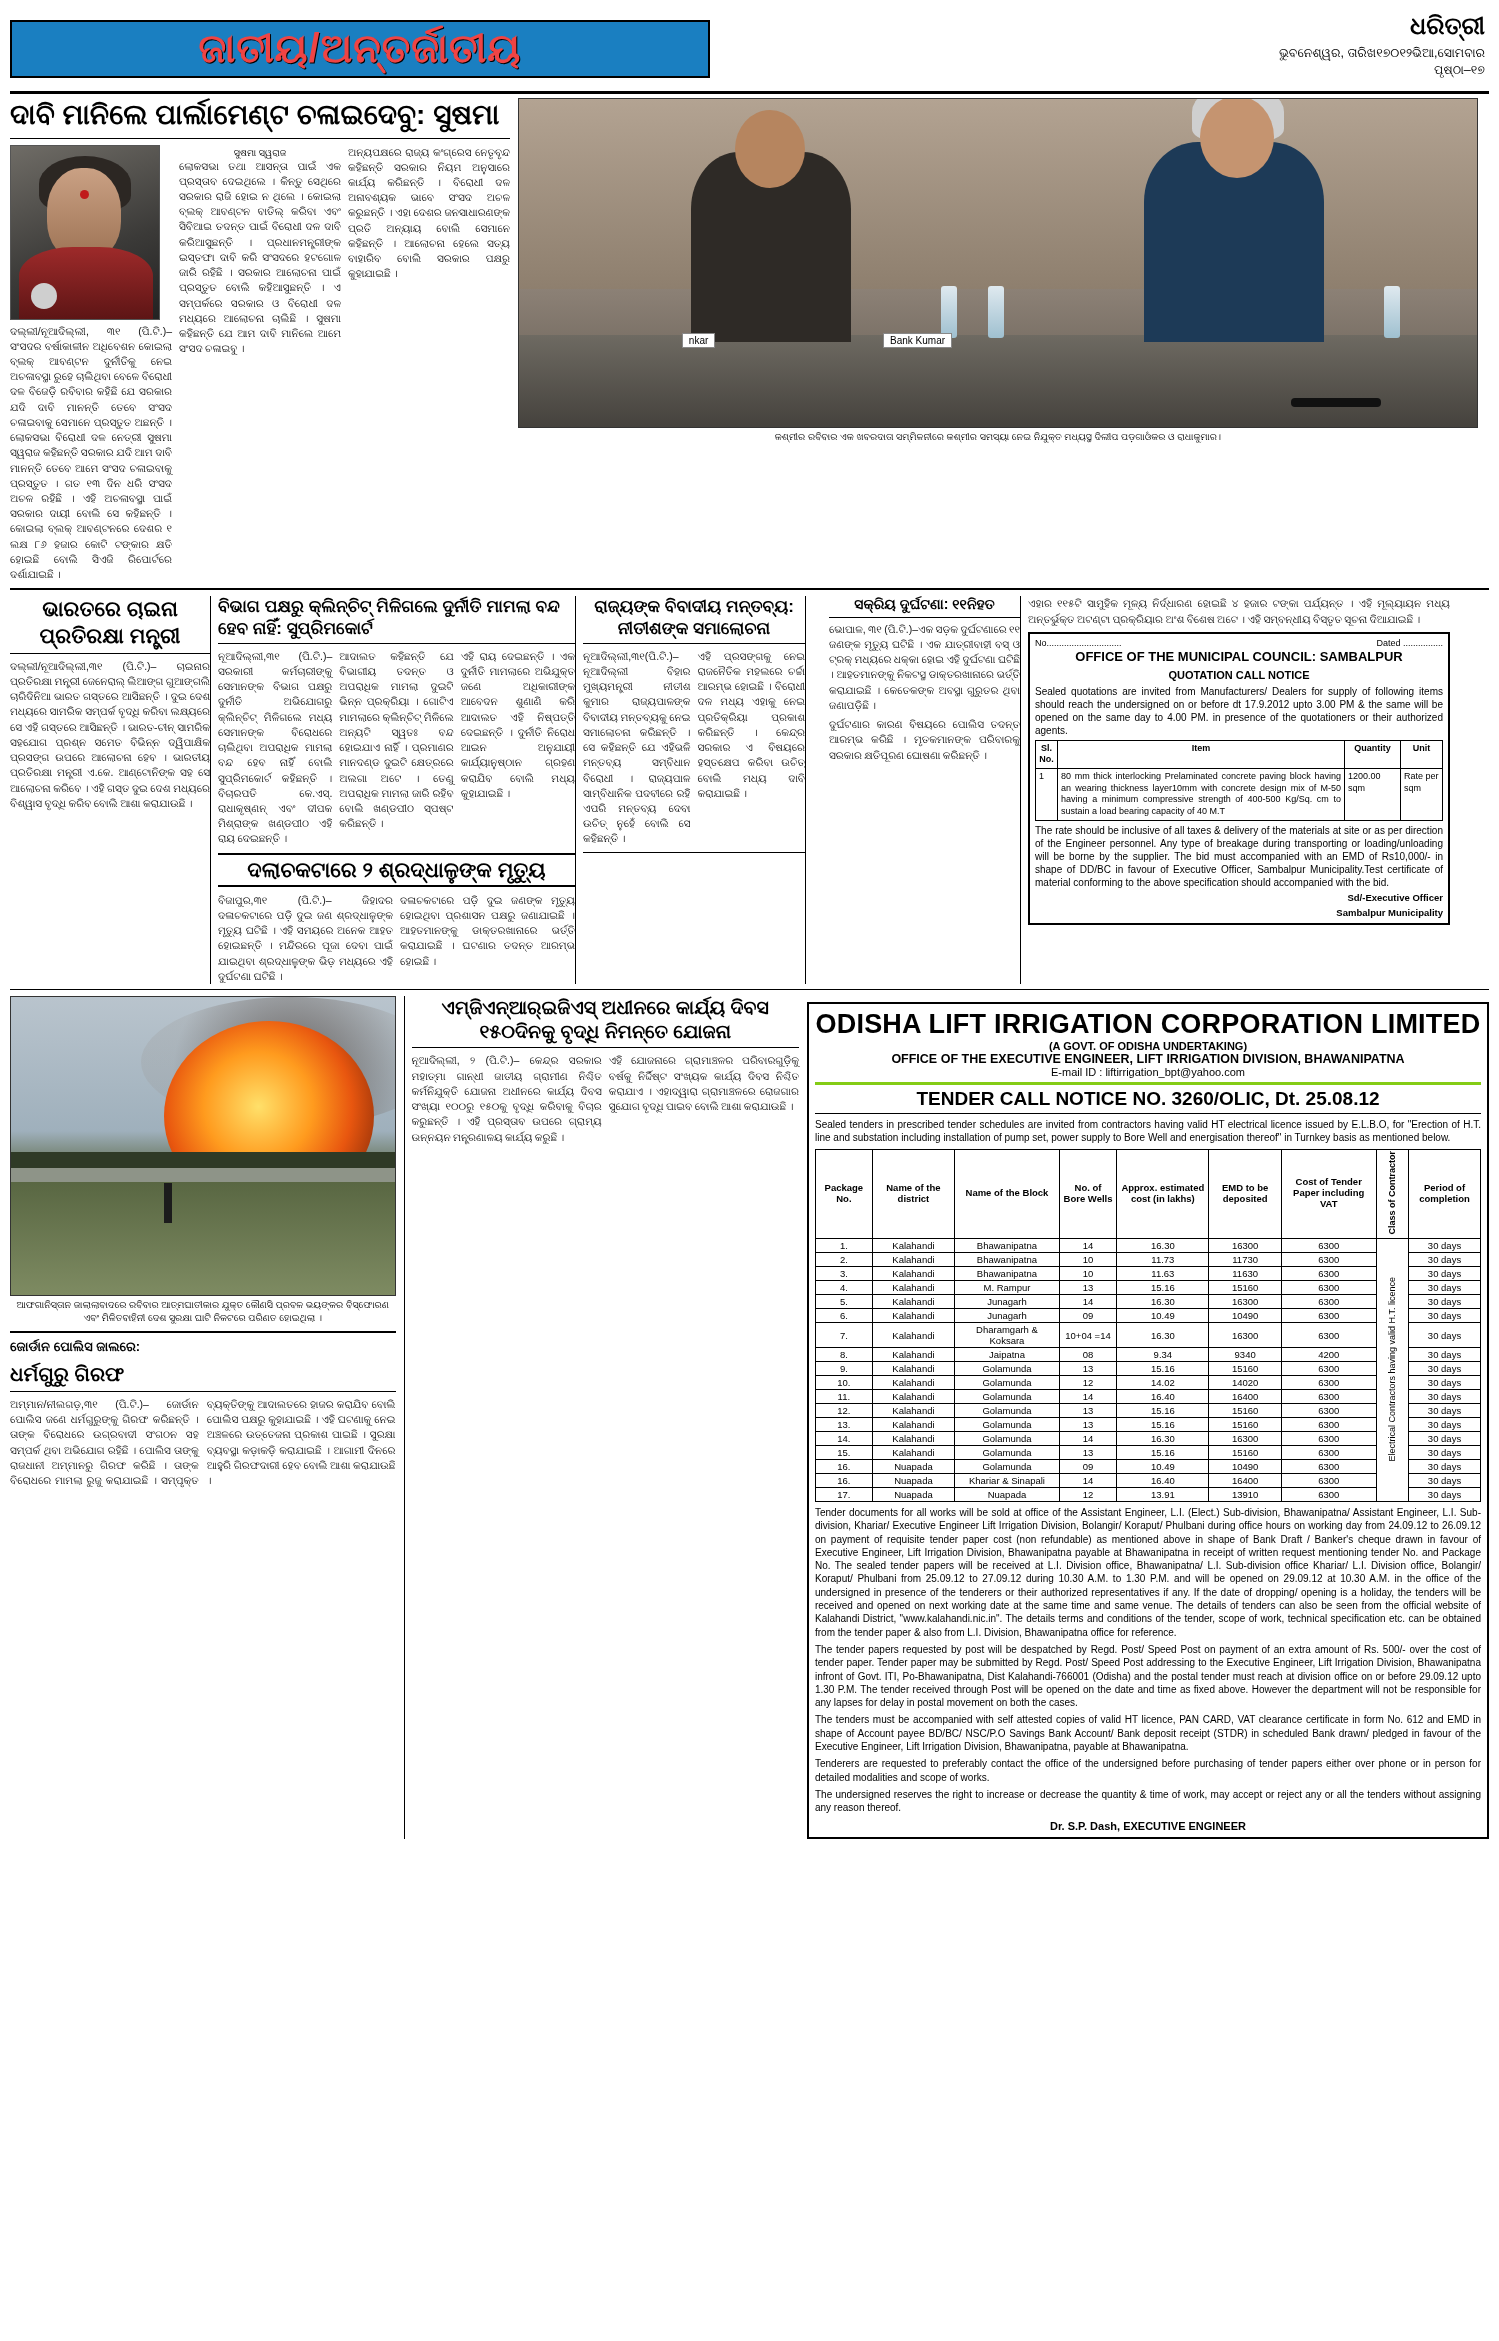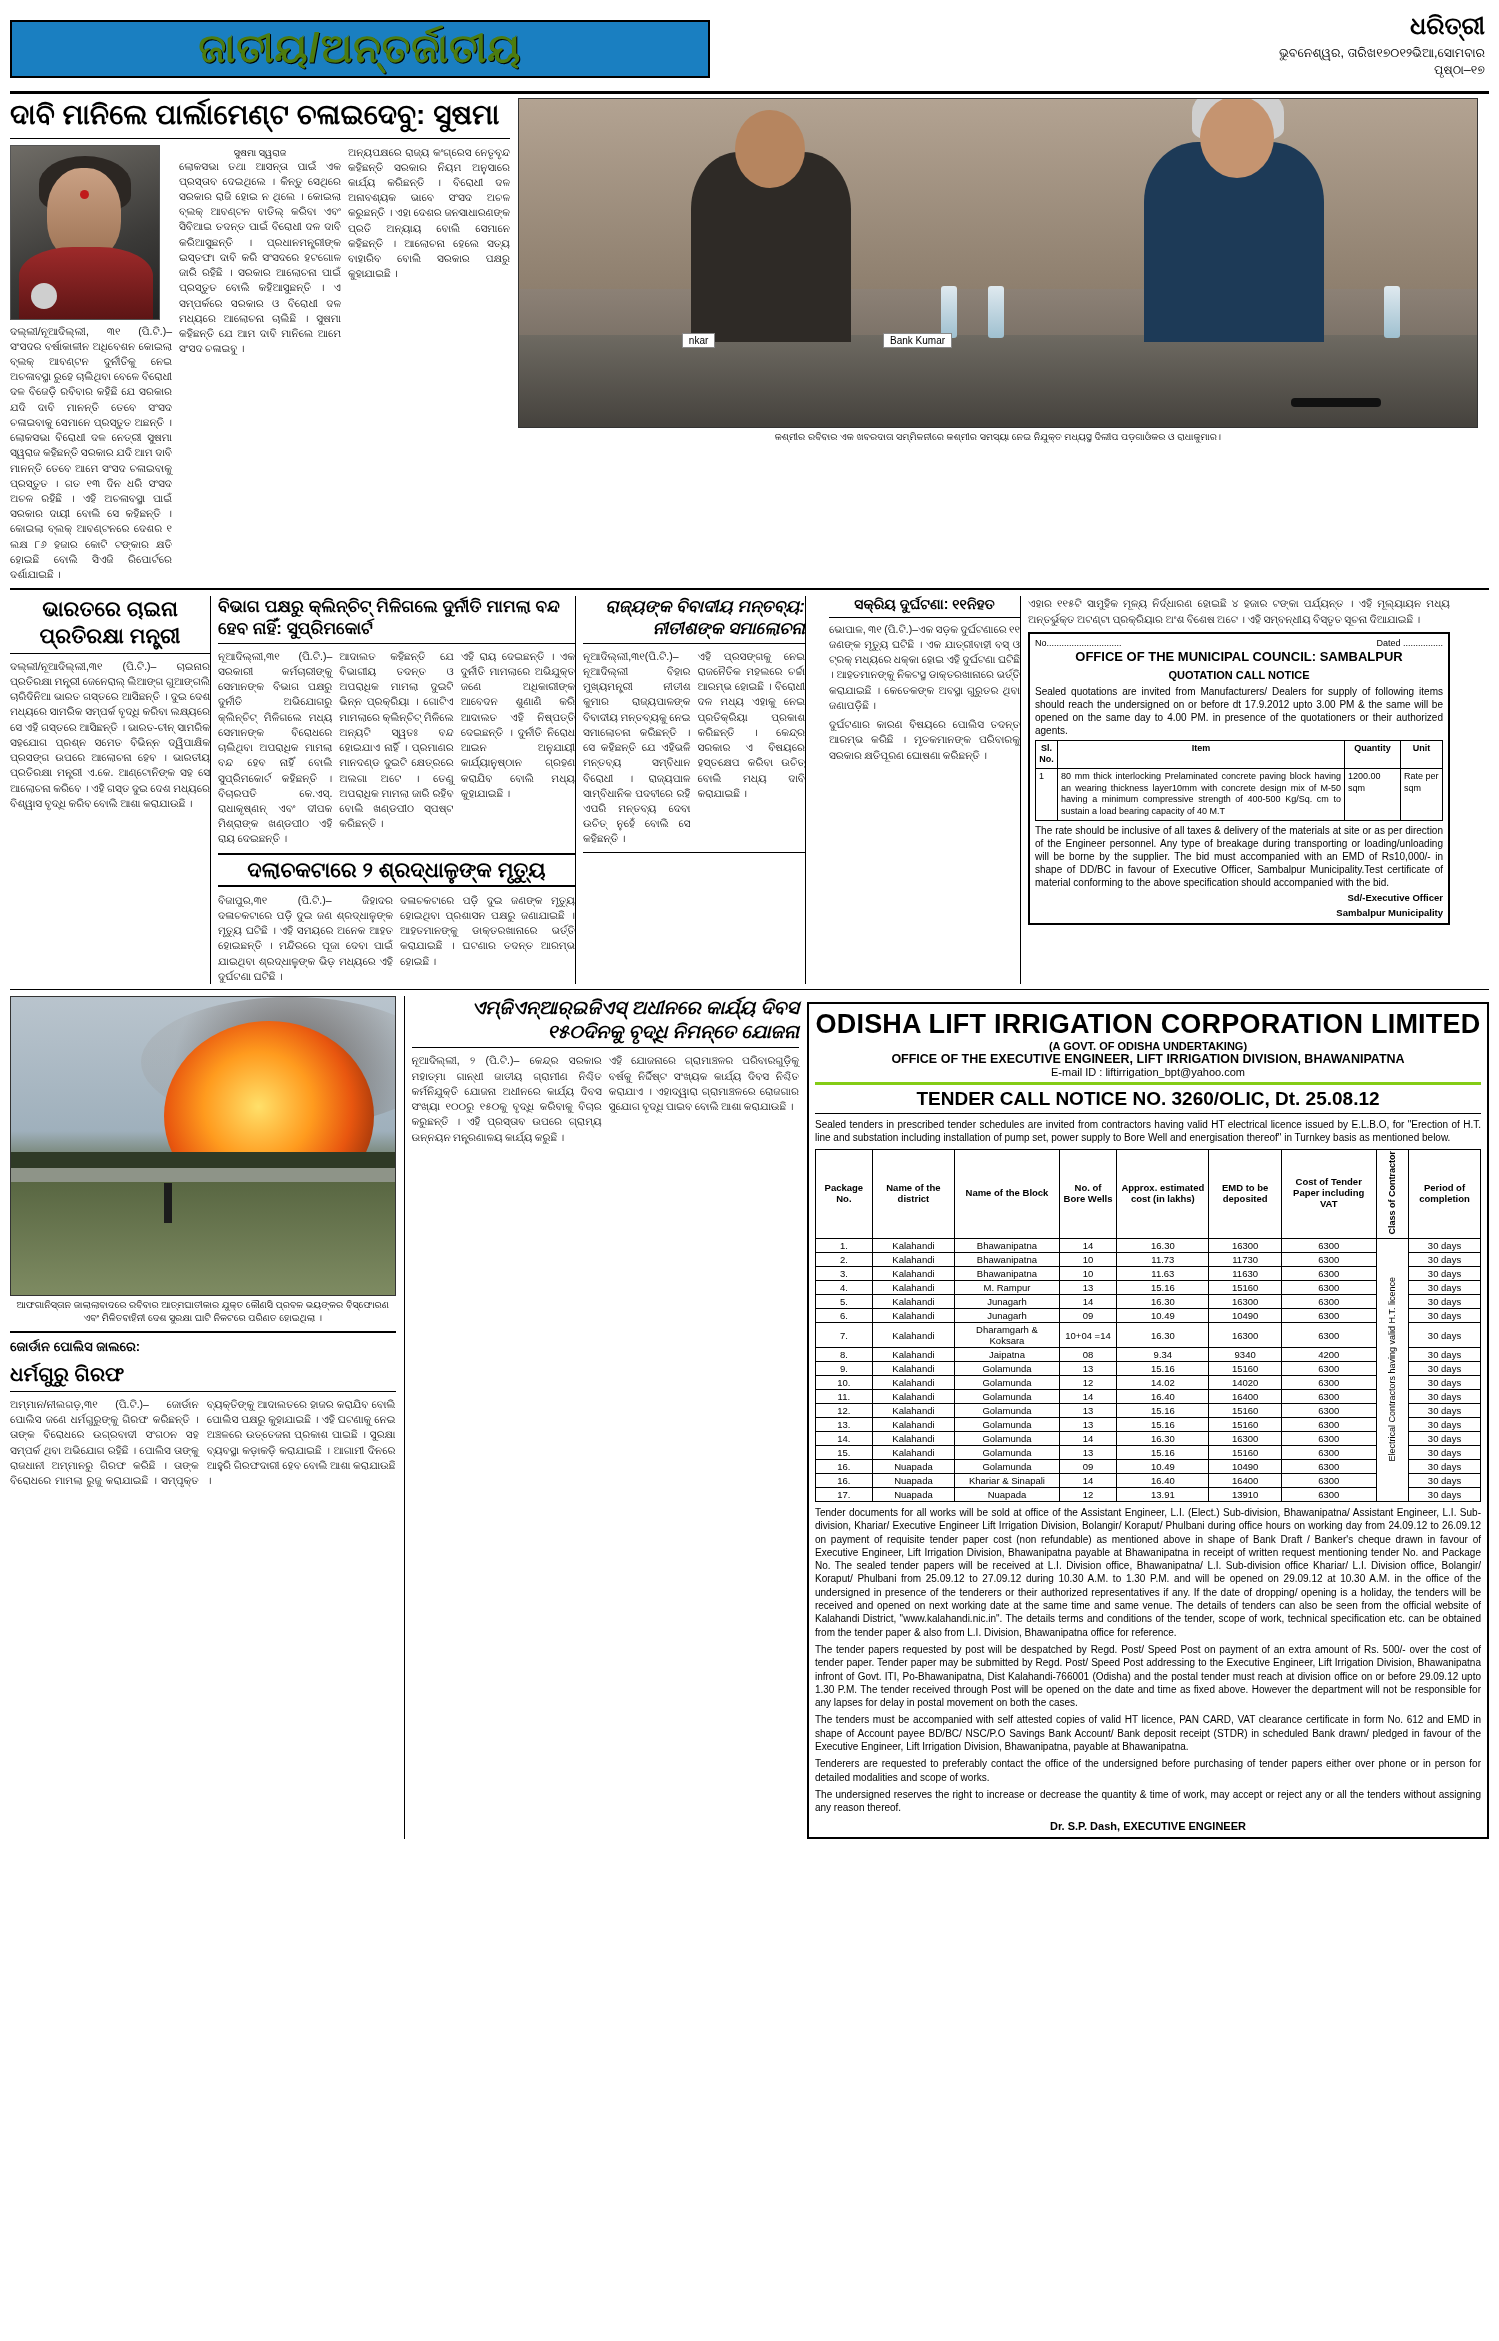--- a/index.html
+++ b/index.html
@@ -23,21 +23,21 @@
     margin-bottom: 4px;
   }
   .masthead-band {
     position:absolute; left:0; top:14px; width: 700px; height: 58px;
     background: #1a7fc1;
     border: 2px solid #000;
   }
   .masthead-title {
     position:absolute; left:0; top:14px; width: 700px; height:58px;
     display:flex; align-items:center; justify-content:center;
-    color:#4d7c0f; font-size: 40px; font-weight: bold;
+    color:#ef4444; font-size: 40px; font-weight: bold;
     font-family: "Liberation Sans", sans-serif;
     letter-spacing: 1px;
     text-shadow: 1px 1px 0 #000;
   }
   .masthead-right { position:absolute; right: 4px; top: 6px; text-align:right; }
   .masthead-logo { font-size: 24px; font-weight:bold; color:#000; }
   .masthead-place { font-size: 12.5px; margin-top: 6px; }
   .masthead-page { font-size: 12.5px; margin-top: 2px; }
 
   
@@ -170,21 +170,21 @@
   .blast .smoke { position:absolute; left: 34%; top: 0; width: 300px; height: 130px; border-radius:50%;
     background: radial-gradient(circle at 50% 60%, rgba(90,80,75,.85), rgba(150,145,140,.2) 70%); }
   .blast .treeline { position:absolute; left:0; top: 52%; width:100%; height: 46px; background:#2f3a26; }
   .blast .field { position:absolute; left:0; bottom:0; width:100%; height: 42%; background:linear-gradient(180deg,#55633f,#7e8b62); }
   .blast .road { position:absolute; left:0; bottom: 38%; width:100%; height: 14px; background:#8e9488; }
   .blast .post { position:absolute; left: 40%; bottom: 24%; width: 8px; height: 40px; background:#1c1c1c; }
 
   .photo-caption { font-size: 9.5px; line-height:1.35; text-align:center; margin-top:3px; }
 
   .bottom-section { display:flex; gap:8px; margin-top:6px; }
-  .center { text-align:right;font-style:italic; }
+  .center { text-align:center; }
 </style>
 </head>
 <body>
 
 <div class="page">
 
   <div class="masthead">
     <div class="masthead-band"></div>
     <div class="masthead-title od">ଜାତୀୟ/ଅନ୍ତର୍ଜାତୀୟ</div>
     <div class="masthead-right">

